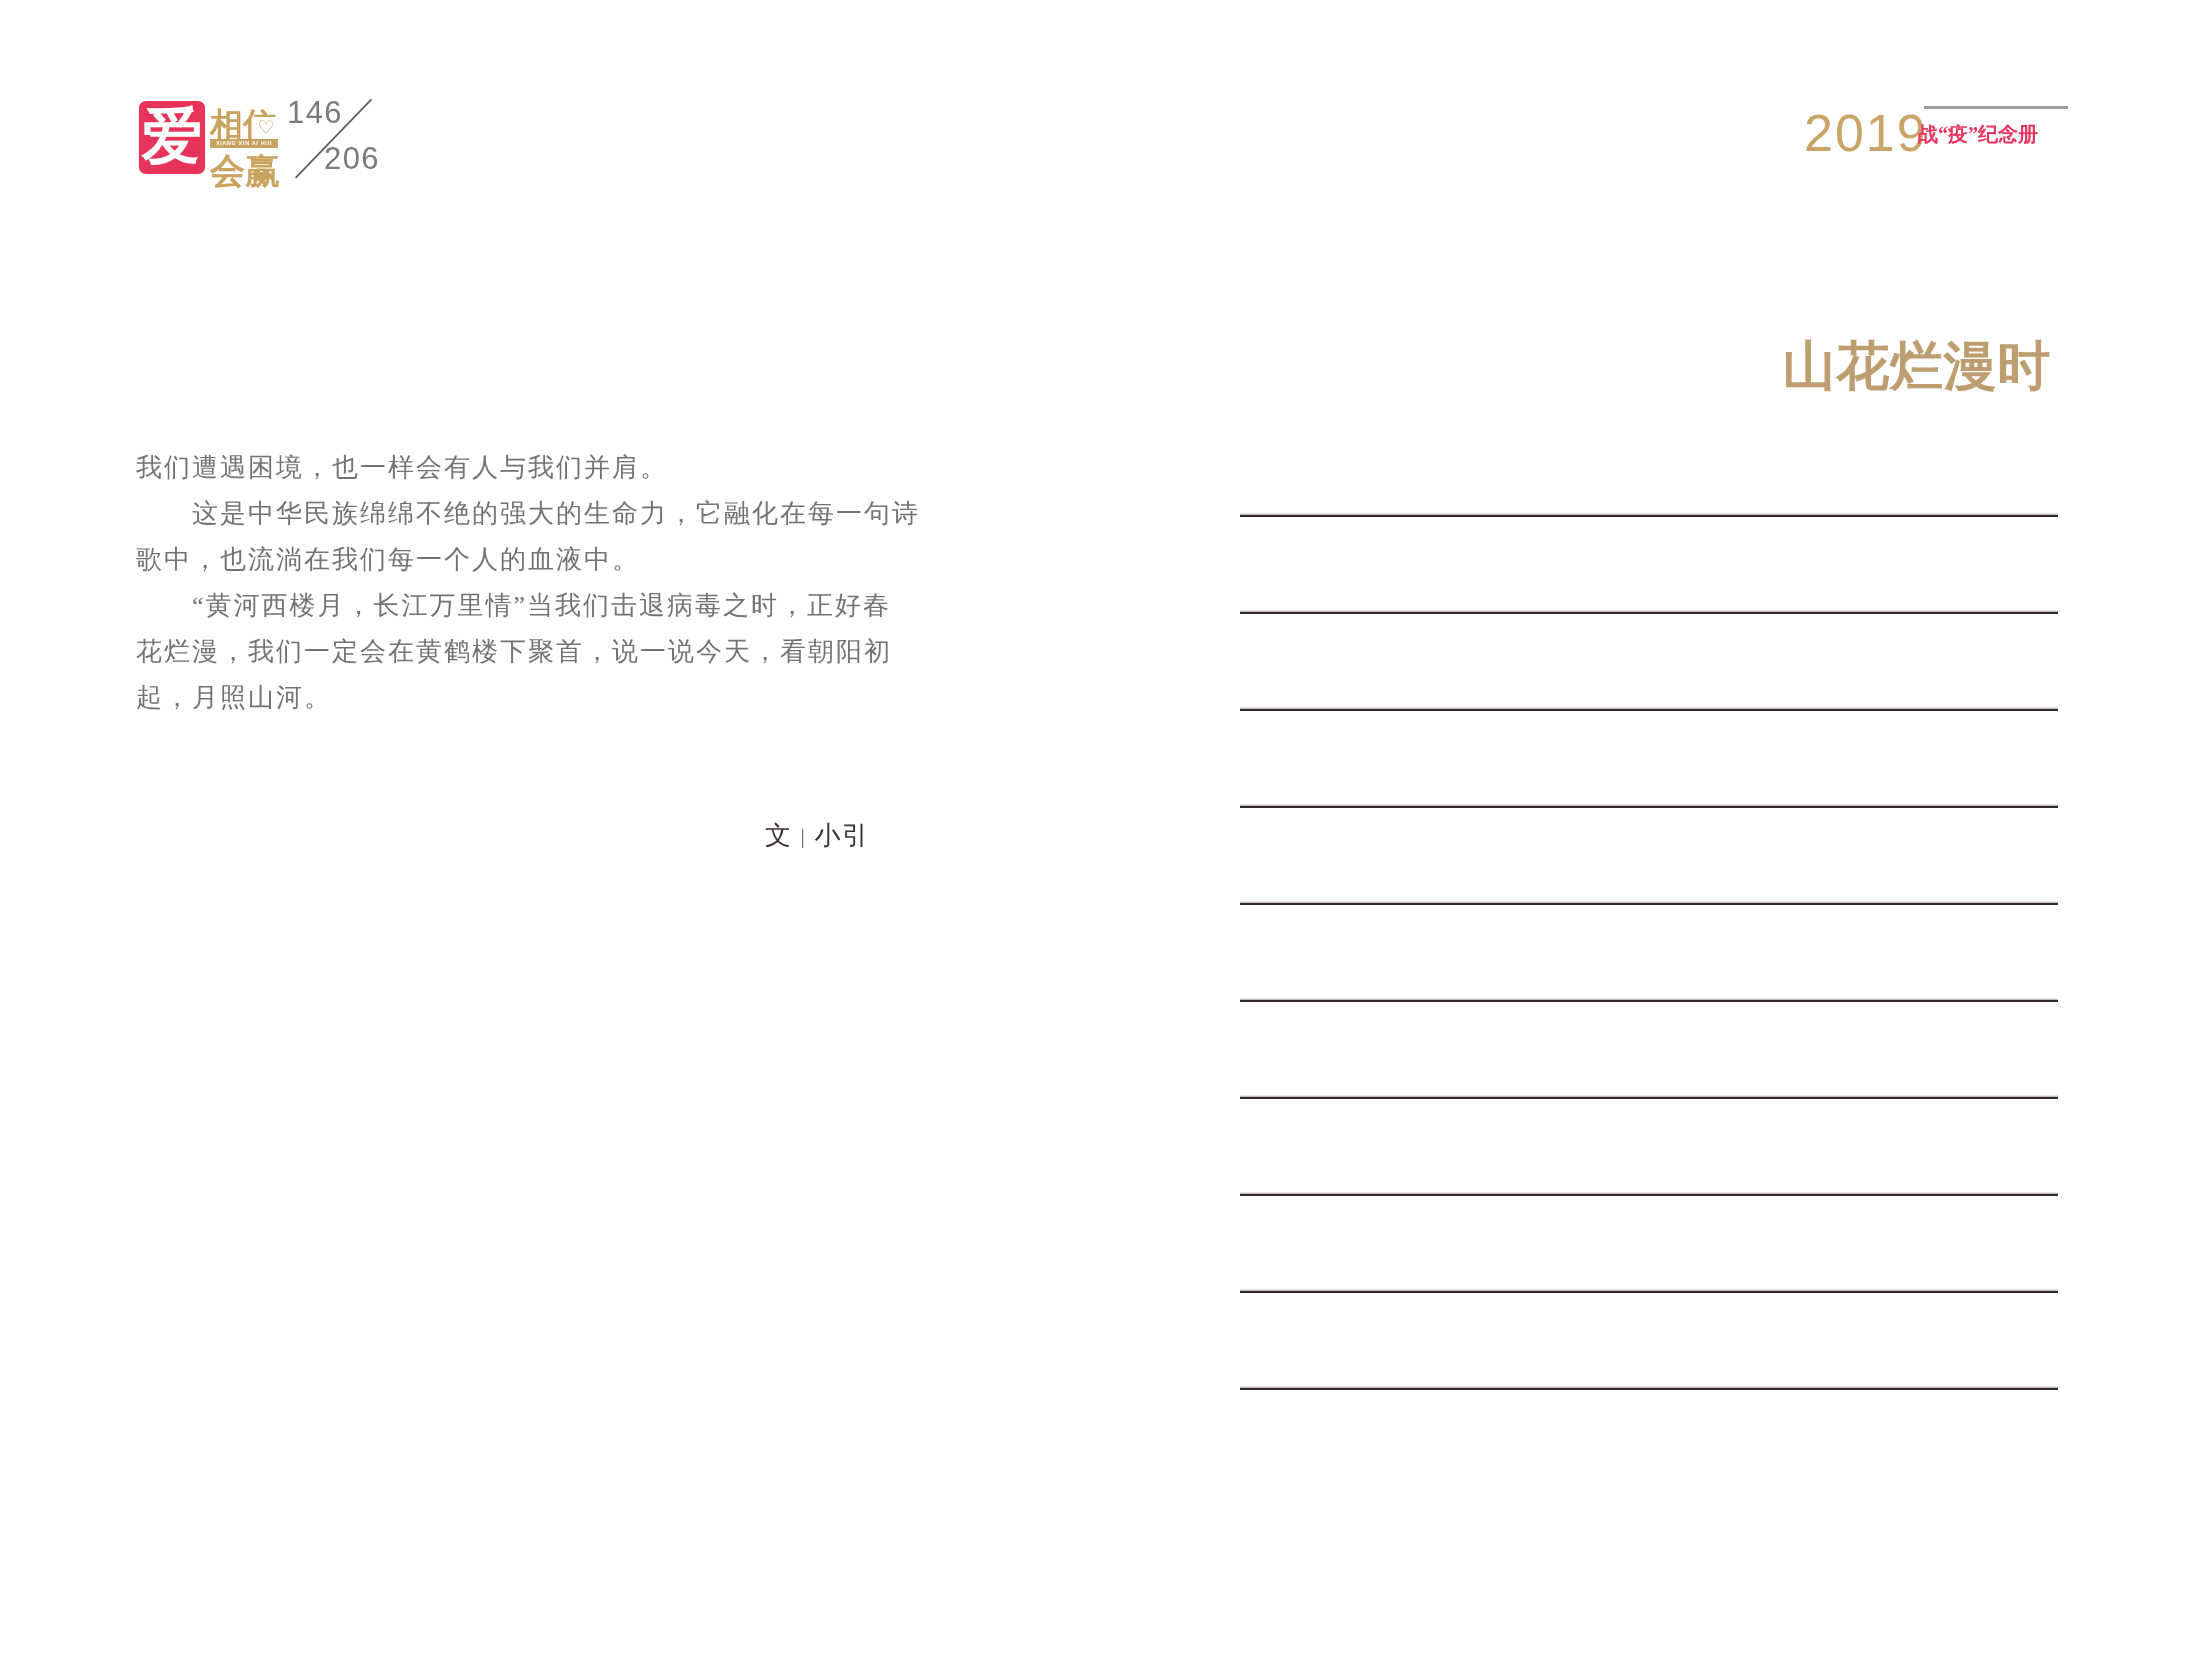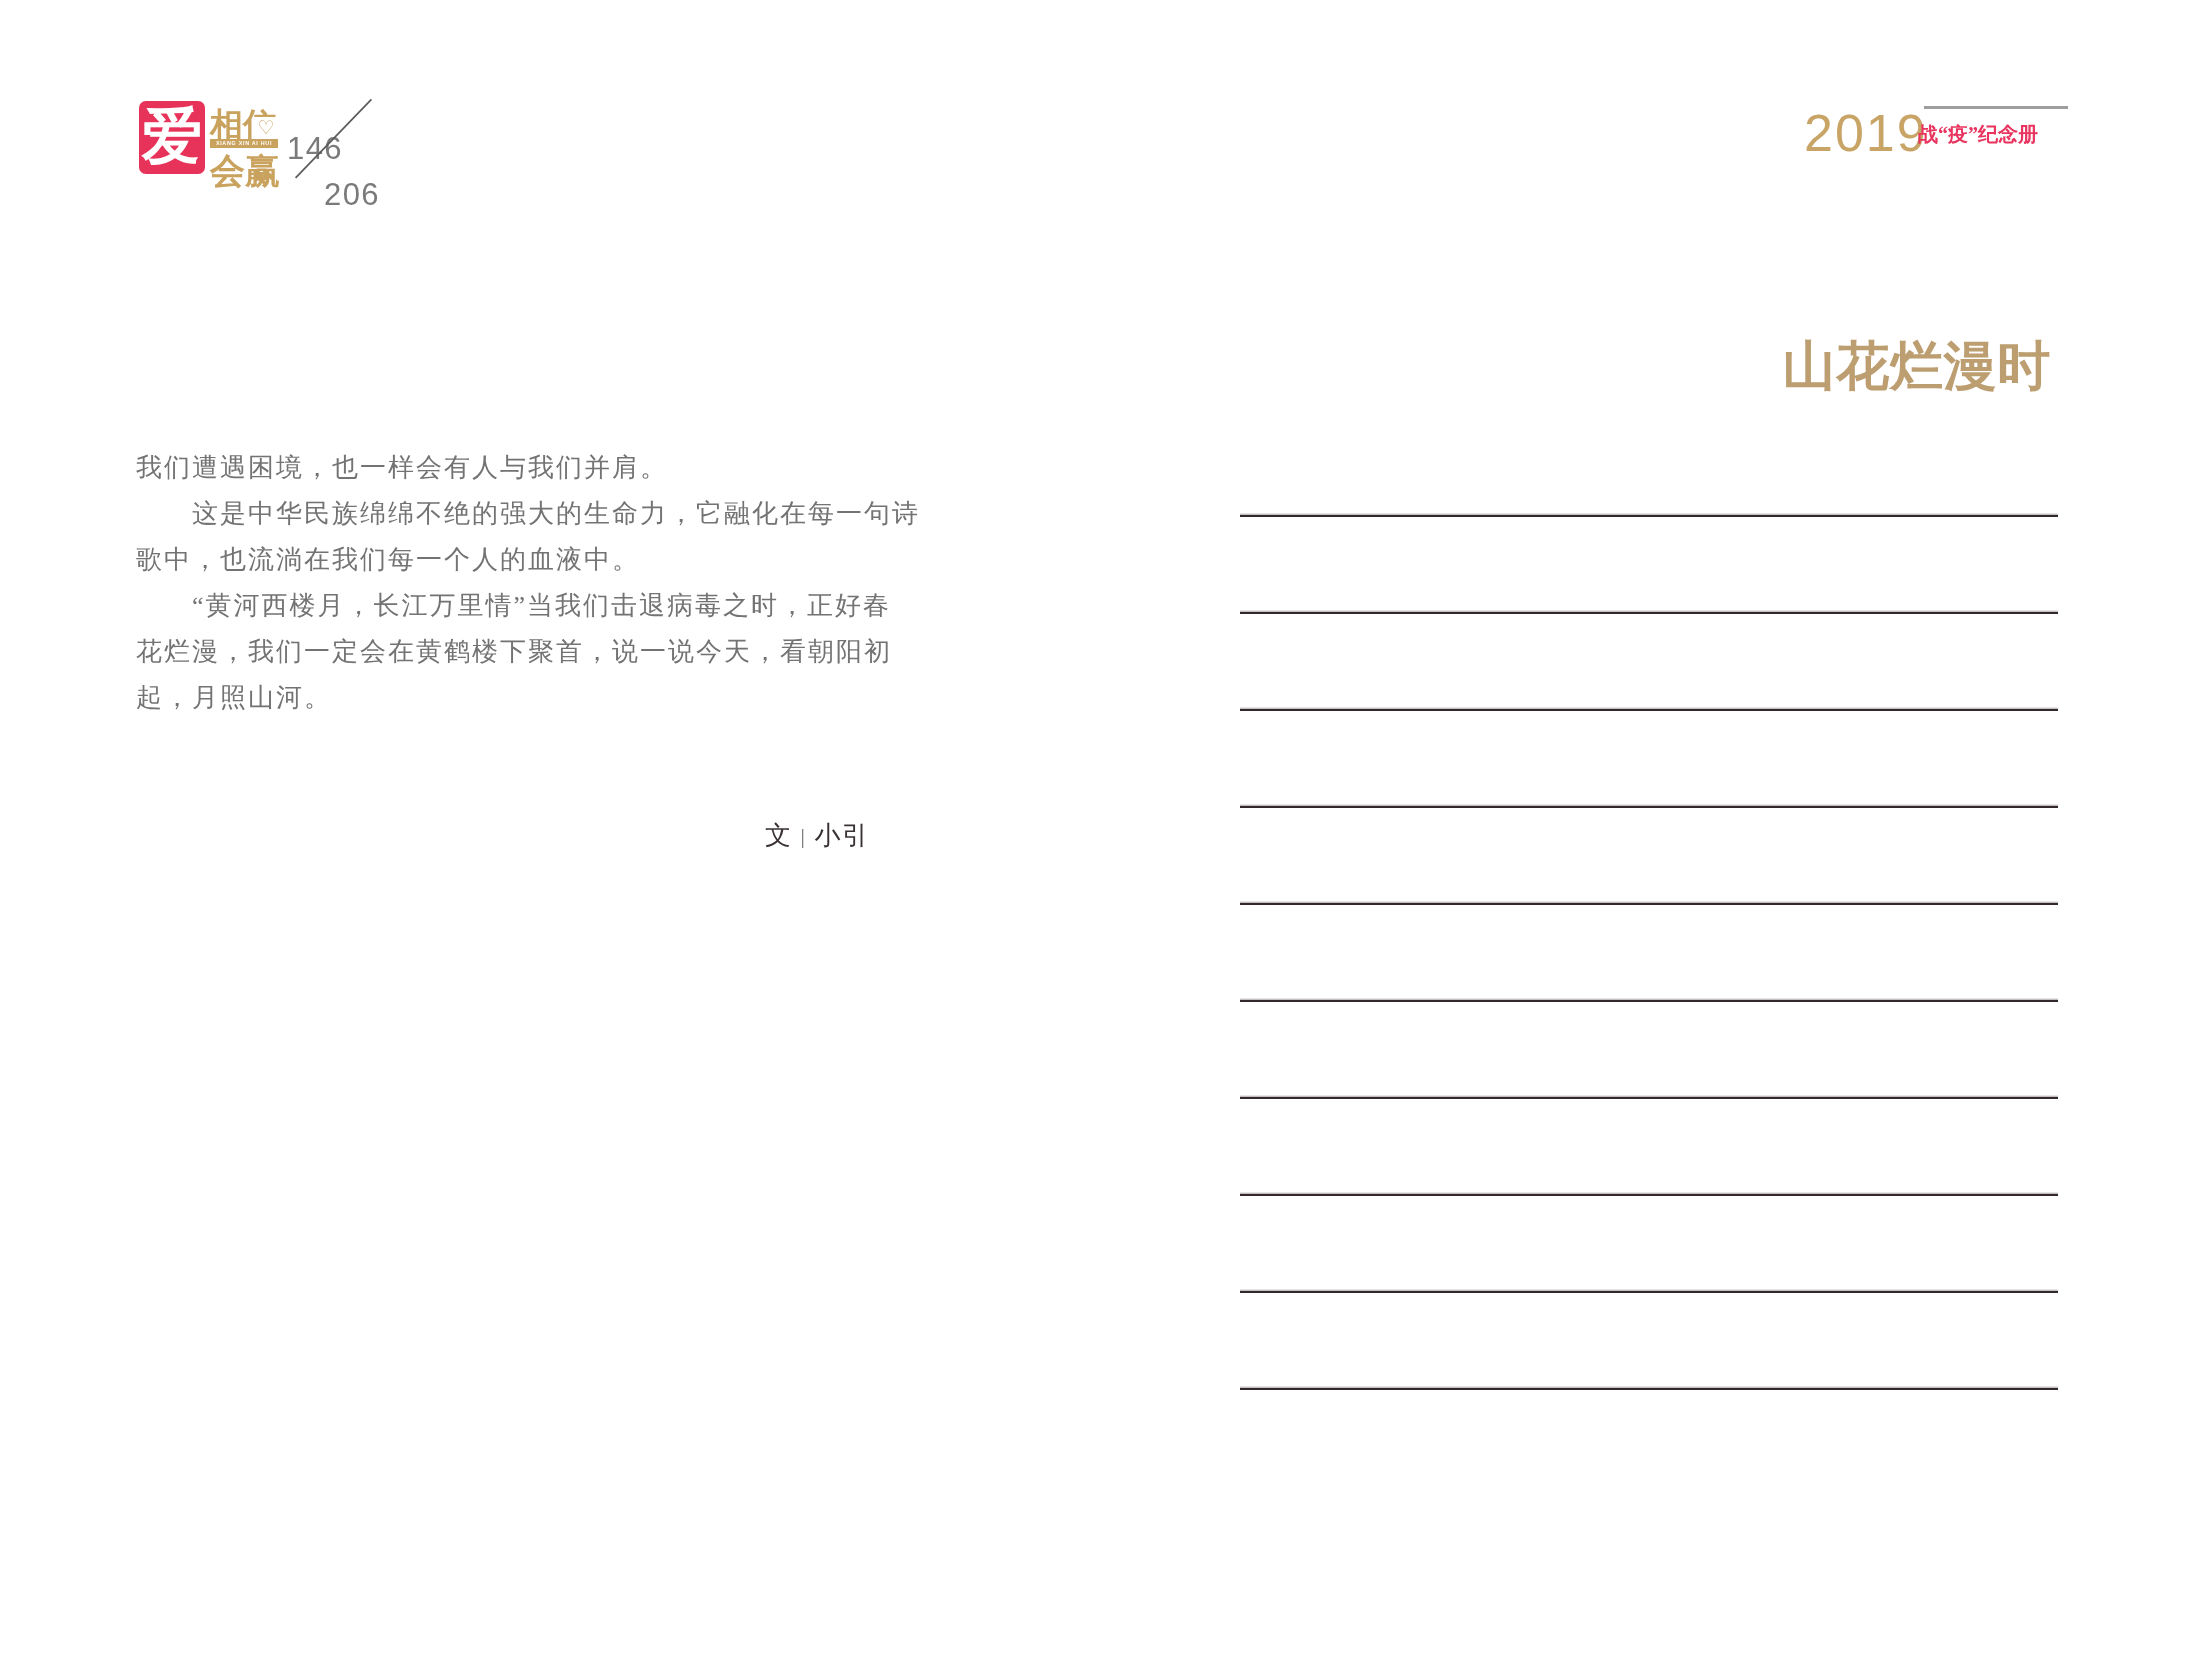--- a/index.html
+++ b/index.html
@@ -15,21 +15,21 @@
   .logo-bar{position:absolute;left:210px;top:139px;width:68px;height:8.8px;background:#c9a25d;
               color:#ffffff;font-size:5.4px;font-weight:bold;text-align:center;line-height:8.8px;
               font-family:"Liberation Sans","DejaVu Sans",sans-serif;letter-spacing:0.7px;}
   .logo-slogan-bottom{position:absolute;left:210px;top:148px;width:75px;color:#c9a25d;font-size:35px;
               font-weight:bold;font-family:"Liberation Sans","DejaVu Sans",sans-serif;letter-spacing:0px;}
   .logo-heart{position:absolute;left:254px;top:117px;width:24.5px;height:22px;background:#ffffff;
               color:#c9a25d;font-size:19px;line-height:22px;text-align:center;}
 
   
   .pn{position:absolute;color:#7a7a7a;font-family:"Liberation Sans","DejaVu Sans",sans-serif;
-      font-weight:300;font-size:31px;letter-spacing:1.4px;margin-top:36px;}
+      font-weight:300;font-size:31px;letter-spacing:1.4px;}
   .pn-top{left:287px;top:95px;}
   .pn-bottom{left:324px;top:141px;}
   .pn-slash{position:absolute;left:286px;top:94px;}
 
   
   .body-text{position:absolute;left:136px;top:445px;width:857px;font-size:26px;line-height:46px;
              color:#737373;letter-spacing:2px;white-space:pre-line;}
   .author{position:absolute;left:765px;top:818px;font-size:26px;color:#3a3134;letter-spacing:1.4px;}
   .author .divider{color:#6d6d6d;font-size:22px;padding:0 8.2px;vertical-align:1.4px;}
 

